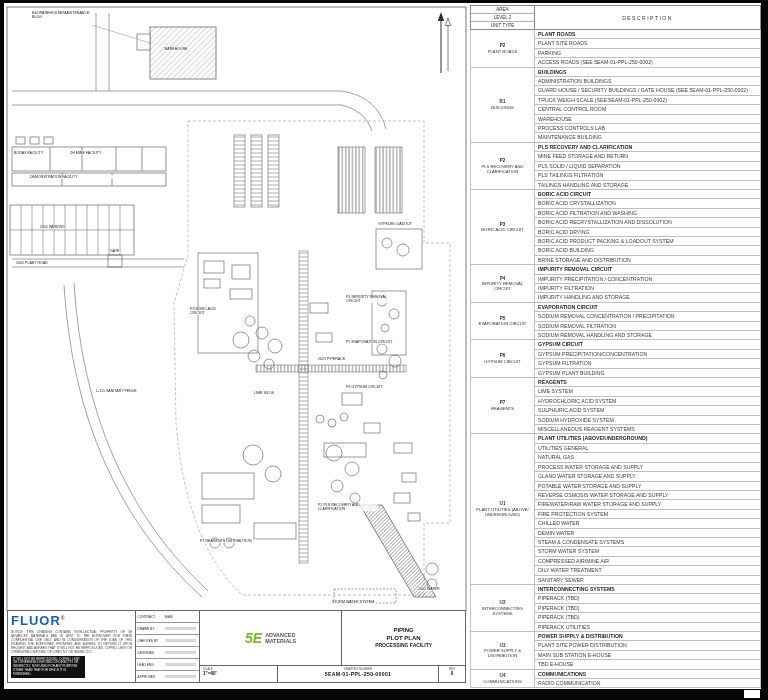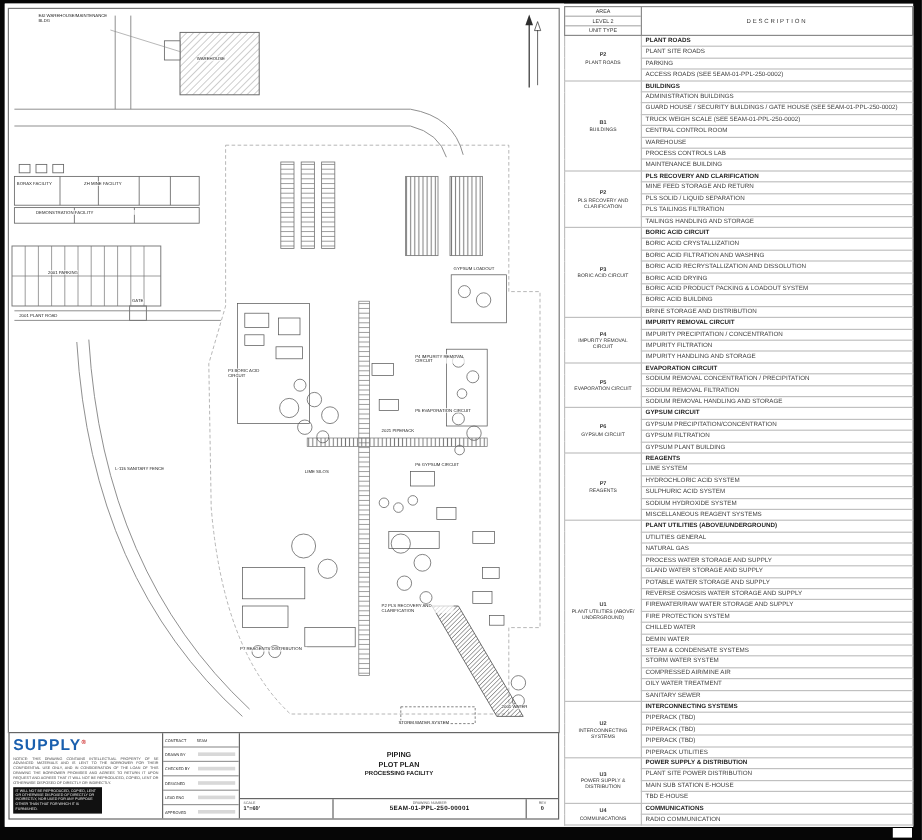--- a/index.html
+++ b/index.html
@@ -258,21 +258,21 @@
           <span class="plot-label pl-14">GYPSUM LOADOUT</span>
           <span class="plot-label pl-15">LIME SILOS</span>
           <span class="plot-label pl-16">2021 PIPERACK</span>
           <span class="plot-label pl-17">STORM WATER SYSTEM</span>
           <span class="plot-label pl-18">2001 WATER</span>
           <span class="plot-label pl-19">L-115 SANITARY FENCE</span>
         </div>
 
       <div class="titleblock">
         <div class="tb-left">
-          <div class="fluor"><span>SUPPLY</span><span class="reg">®</span></div>
+          <div class="fluor"><span>FLUOR</span><span class="reg">®</span></div>
           <div class="notes">NOTICE: THIS DRAWING CONTAINS INTELLECTUAL PROPERTY OF 5E ADVANCED MATERIALS AND IS LENT TO THE BORROWER FOR THEIR CONFIDENTIAL USE ONLY, AND IN CONSIDERATION OF THE LOAN OF THIS DRAWING THE BORROWER PROMISES AND AGREES TO RETURN IT UPON REQUEST AND AGREES THAT IT WILL NOT BE REPRODUCED, COPIED, LENT OR OTHERWISE DISPOSED OF DIRECTLY OR INDIRECTLY.</div>
           <div class="notes-black">IT WILL NOT BE REPRODUCED, COPIED, LENT OR OTHERWISE DISPOSED OF DIRECTLY OR INDIRECTLY, NOR USED FOR ANY PURPOSE OTHER THAN THAT FOR WHICH IT IS FURNISHED.</div>
         </div>
         <div class="tb-contract">
             <div class="tb-row">
               <span class="tb-lbl">CONTRACT</span>
               <span class="tb-val">5EAM</span>
             </div>
             <div class="tb-row">
               <span class="tb-lbl">DRAWN BY</span>
@@ -290,20 +290,27 @@
               <span class="tb-lbl">LEAD ENG</span>
               <span class="tb-val"></span>
             </div>
             <div class="tb-row">
               <span class="tb-lbl">APPROVED</span>
               <span class="tb-val"></span>
             </div>
           </div>
         <div class="tb-main">
           <div class="tb-main-top">
+            <div class="tb-brand">
+              <span class="mark5e">5E</span>
+              <span class="brandtext">
+                <span>ADVANCED</span><br>
+                <span>MATERIALS</span>
+              </span>
+            </div>
             <div class="tb-title">
               <span class="t1">PIPING</span>
               <span class="t2">PLOT PLAN</span>
               <span class="t3">PROCESSING FACILITY</span>
             </div>
           </div>
           <div class="tb-main-bottom">
             <div class="tb-scale">
               <span class="mini-lbl">SCALE</span>
               <span class="mini-val">1"=60'</span>

